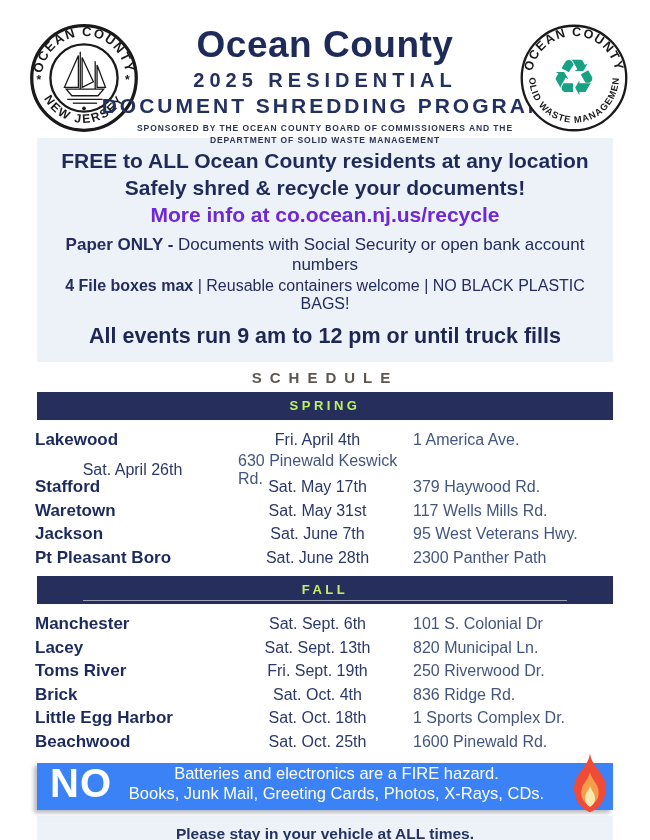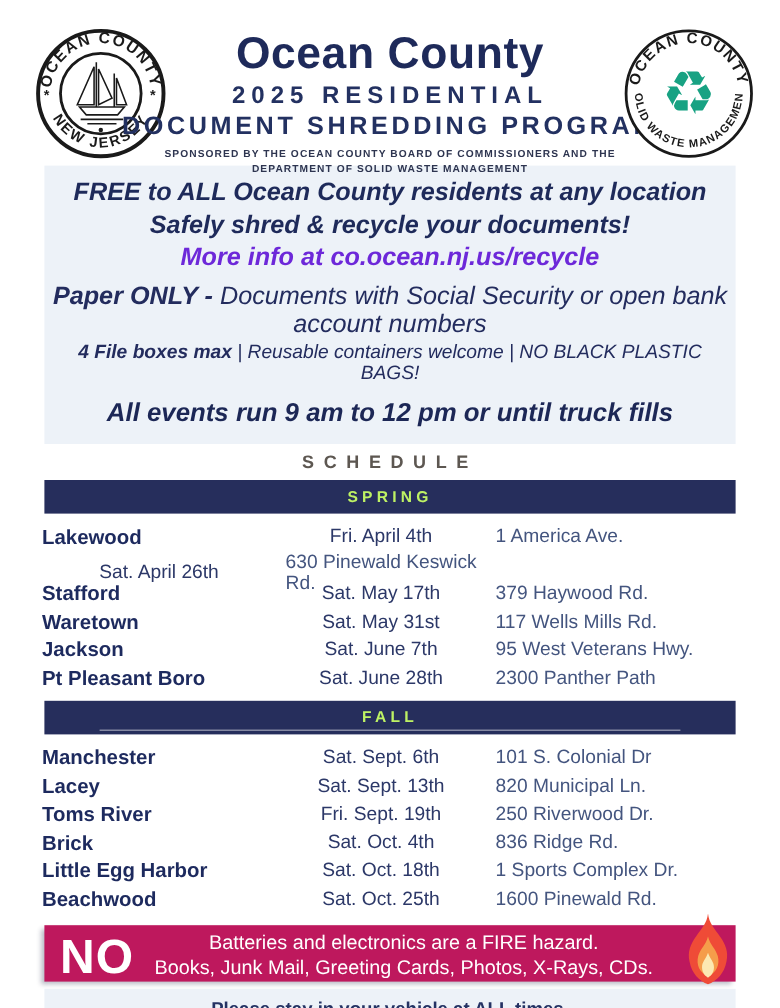--- a/index.html
+++ b/index.html
@@ -12,40 +12,40 @@
   .seal-left { left:28px; }
   .seal-right { left:518px; }
   .title-block { position:absolute; left:0; right:0; top:24px; text-align:center; color:#1e2a5a; }
   .main-title { font-size:37px; font-weight:800; letter-spacing:0.5px; color:#1e2a5a; }
   .sub-year { font-size:20px; font-weight:700; letter-spacing:5px; margin-top:3px; color:#233161; }
   .sub-program { font-size:21px; font-weight:700; letter-spacing:3px; margin-top:2px; color:#233161; }
   .sponsor { font-size:8.5px; font-weight:700; letter-spacing:0.9px; line-height:1.45; margin-top:4px; color:#2e3550; }
 
   
   .panel { background:#edf2f8; margin:0 37px; text-align:center; color:#1e2a5a; }
-  .panel-top { padding:10px 6px 13px;font-style:italic; }
+  .panel-top { padding:10px 6px 13px; }
   .free-line { font-size:21px; font-weight:700; line-height:1.28; color:#1e2a5a; }
   .info-link { font-size:21px; font-weight:700; line-height:1.28; color:#6d28d9; }
-  .paper-line { font-size:21px; margin-top:6px; color:#232c5e; }
+  .paper-line { font-size:17px; margin-top:6px; color:#232c5e; }
   .boxes-line { font-size:16px; margin-top:2px; color:#232c5e; }
   .bold { font-weight:700; }
   .hours-line { font-size:21.5px; font-weight:700; margin-top:11px; color:#1c2756; }
 
   
   .schedule-heading { text-align:center; font-size:15px; font-weight:700; letter-spacing:8px; color:#5d5751; margin-top:7px; }
   .season-bar { position:relative; background:#262e5c; color:#bef264; margin:6px 37px 0; height:28px; display:flex; align-items:center; justify-content:center; font-size:13px; font-weight:700; letter-spacing:3.5px; }
   .season-bar.fall::after { content:""; position:absolute; left:8%; right:8%; bottom:3px; height:1px; background:rgba(255,255,255,0.55); }
   .sched-table { margin-top:9px; padding:0 35px; }
   .sched-row { display:grid; grid-template-columns:195px 175px 1fr; height:23.5px; align-items:center; }
   .town { text-align:left; font-size:17px; font-weight:700; color:#1d2a5e; }
   .date { text-align:center; font-size:16px; color:#2c3868; }
   .addr { text-align:left; padding-left:8px; font-size:16px; color:#44557f; }
 
   
-  .no-banner { position:relative; background:#be185d; margin:9px 37px 0; height:47px; display:flex; align-items:flex-end; color:#fff; box-shadow:-3px 3px 4px rgba(20,25,60,0.3); }
+  .no-banner { position:relative; background:#3b82f6; margin:9px 37px 0; height:47px; display:flex; align-items:flex-start; color:#fff; box-shadow:-3px 3px 4px rgba(20,25,60,0.3); }
   .no-word { font-size:40px; font-weight:800; letter-spacing:1px; margin-left:13px; line-height:1; }
   .no-text { flex:1; text-align:center; font-size:16.5px; line-height:1.25; padding-right:52px; }
   .flame { position:absolute; right:-6px; top:-11px; width:58px; height:66px; }
 
   
   .notes { margin-top:6px; padding:8px 6px 9px; }
   .note-line { font-size:15.5px; line-height:1.32; color:#2c3a6b; }
   .note-line.bold { color:#243263; }
 </style>
 </head>

